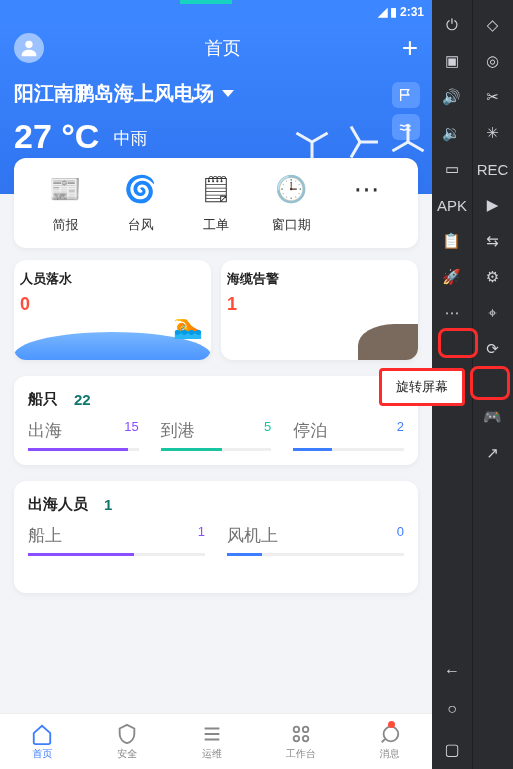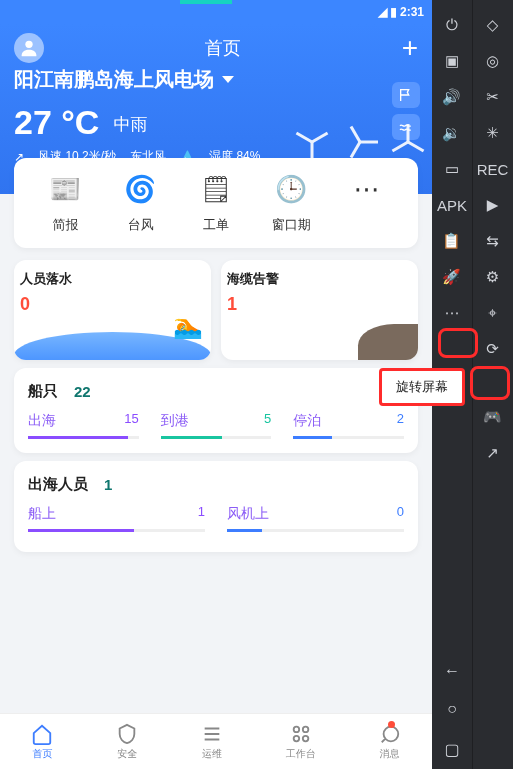--- a/index.html
+++ b/index.html
@@ -7,54 +7,54 @@
   .phone{position:absolute;left:0;top:0;width:432px;height:769px;background:#f2f4f7;overflow:hidden}
   .statusbar{height:24px;background:linear-gradient(#3c86ff,#3c86ff);display:flex;align-items:center;justify-content:flex-end;padding:0 8px;color:#fff;font-size:12px;font-weight:600}
   .status-ind{position:absolute;top:0;left:180px;width:52px;height:4px;background:#17d3c0}
   .sb-icons{display:flex;gap:3px;align-items:center}
   .header{height:170px;background:linear-gradient(180deg,#3c86ff 0%,#3074f0 100%);color:#fff;padding:6px 14px 0;position:relative}
   .hdr-row{display:flex;align-items:center;justify-content:space-between;height:36px}
   .avatar{width:30px;height:30px;border-radius:50%;background:#9cc2ff;display:flex;align-items:center;justify-content:center}
   .avatar svg{width:22px;height:22px;fill:#fff}
   .title{font-size:18px;font-weight:500}
   .plus{font-size:28px;font-weight:300}
-  .site-row{display:flex;align-items:center;gap:8px;}
+  .site-row{display:flex;align-items:center;gap:8px;margin-top:14px}
   .site{font-size:20px;font-weight:600}
   .caret-d{width:0;height:0;border-left:6px solid transparent;border-right:6px solid transparent;border-top:7px solid #fff}
   .badges{position:absolute;right:12px;top:58px;display:flex;flex-direction:column;gap:6px}
   .badge{width:28px;height:26px;background:#5a97ff;border-radius:6px;display:flex;align-items:center;justify-content:center}
   .weather{display:flex;align-items:flex-end;gap:14px;margin-top:10px}
   .temp{font-size:34px;font-weight:600}
   .cond{font-size:17px;margin-bottom:6px}
   .wrow{display:flex;gap:14px;font-size:12px;margin-top:6px;align-items:center}
   .tags{display:flex;gap:10px;margin-top:12px;font-size:12px}
   .tag{display:flex;align-items:center;gap:5px}
   .dot{width:8px;height:8px;border-radius:50%;background:#ff5a3c}
   .windmills{position:absolute;right:6px;bottom:-12px;display:flex;gap:12px;opacity:.9}
   .mill{display:flex;flex-direction:column;align-items:center}
   .blades{width:36px;height:36px;position:relative}
   .blade{position:absolute;left:50%;top:50%;width:3px;height:18px;background:#fff;transform-origin:50% 0}
   .pole{width:3px;height:46px;background:#fff}
   .content{padding:0 14px}
-  .card{background:#fff;border-radius:12px;padding:14px;margin-top:8px;box-shadow:0 2px 6px rgba(0,0,0,.05)}
+  .card{background:#fff;border-radius:12px;padding:14px;margin-top:16px;box-shadow:0 2px 6px rgba(0,0,0,.05)}
   .quick{display:flex;justify-content:space-between;text-align:center;margin-top:-36px;position:relative;z-index:2}
   .qitem{flex:1;display:flex;flex-direction:column;align-items:center;gap:10px;font-size:13px;color:#333}
   .qicon{width:34px;height:34px;display:flex;align-items:center;justify-content:center;font-size:26px;color:#333}
   .alerts{display:flex;gap:10px;margin-top:12px}
   .alert{flex:1;background:#fff;border-radius:12px;padding:10px 6px 0;position:relative;overflow:hidden;height:100px;box-shadow:0 2px 6px rgba(0,0,0,.05)}
   .al-title{font-size:13px;font-weight:600;color:#222}
   .al-count{font-size:18px;font-weight:700;color:#ff4d3a;margin-top:6px}
   .wave{position:absolute;left:0;right:0;bottom:0;height:28px;background:linear-gradient(180deg,#78b6ff,#4d96ff);border-radius:60% 60% 0 0/100% 100% 0 0}
   .ship{position:absolute;right:8px;bottom:20px;font-size:24px}
   .cliff{position:absolute;right:0;bottom:0;width:60px;height:36px;background:#7a6a5d;border-radius:60% 0 0 0}
   .sect-title{font-size:15px;font-weight:700;color:#222;display:flex;align-items:center;gap:16px}
   .sect-num{color:#0f766e}
   .stats{display:flex;gap:22px;margin-top:10px}
   .stat{flex:1}
-  .stat-l{font-size:14px;color:#8b5cf6}
+  .stat-l{font-size:17px;color:#737373}
   .stat-v{font-size:13px;float:right}
   .bar{height:3px;background:#eee;margin-top:6px;position:relative}
   .barfill{position:absolute;left:0;top:0;bottom:0}
   .purple{color:#8a4dff}.purple .barfill{background:#8a4dff}
   .teal{color:#19c5a0}.teal .barfill{background:#19c5a0}
   .blue{color:#3d7dff}.blue .barfill{background:#3d7dff}
   .tabbar{position:absolute;left:0;right:0;bottom:0;height:56px;width:432px;background:#fff;border-top:1px solid #eee;display:flex;justify-content:space-around;align-items:center}
   .tab{display:flex;flex-direction:column;align-items:center;gap:2px;font-size:10px;color:#888;position:relative}
   .tab.active{color:#3d7dff}
   .tab svg{width:22px;height:22px}
@@ -210,21 +210,21 @@
             </div></div>
           <div class="stat teal"><span class="stat-l">到港</span><span class="stat-v">5</span><div class="bar">
               <div class="barfill" style="width:55%"></div>
             </div></div>
           <div class="stat blue"><span class="stat-l">停泊</span><span class="stat-v">2</span><div class="bar">
               <div class="barfill" style="width:35%"></div>
             </div></div>
         </div>
     </div>
 
-    <div class="card" style="padding-bottom:20px">
+    <div class="card" style="padding-bottom:37px">
       <div class="sect-title">
           <span>出海人员</span>
           <span class="sect-num">1</span>
         </div>
       <div class="stats" id="crew-stats">
           <div class="stat purple"><span class="stat-l">船上</span><span class="stat-v">1</span><div class="bar">
               <div class="barfill" style="width:60%"></div>
             </div></div>
           <div class="stat blue"><span class="stat-l">风机上</span><span class="stat-v">0</span><div class="bar">
               <div class="barfill" style="width:20%"></div>

